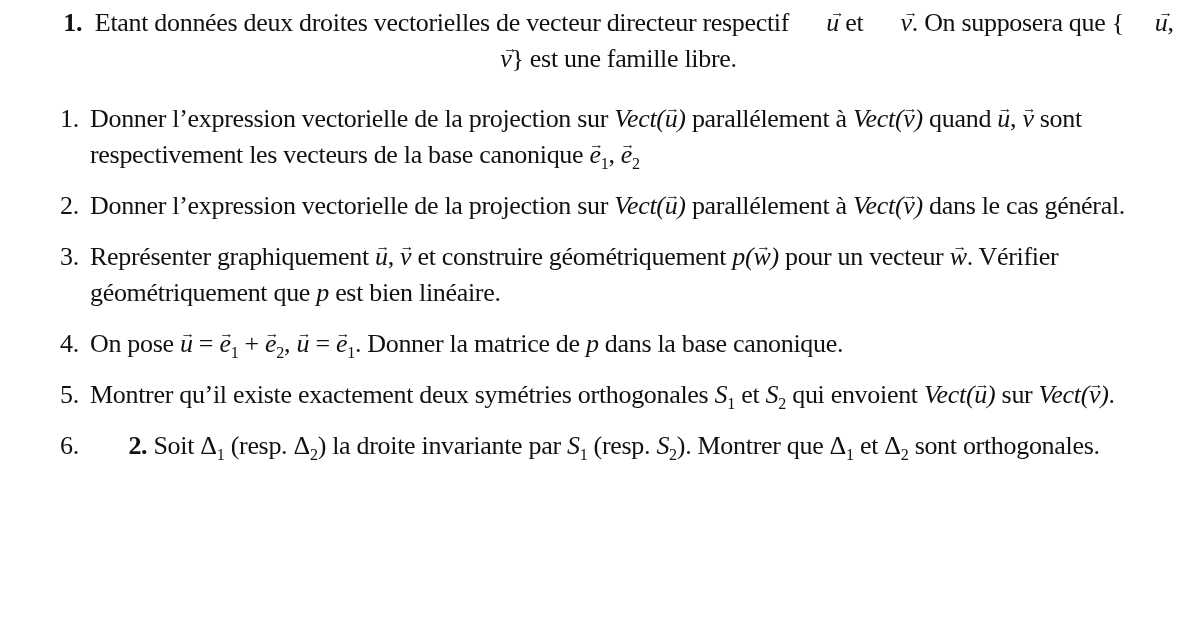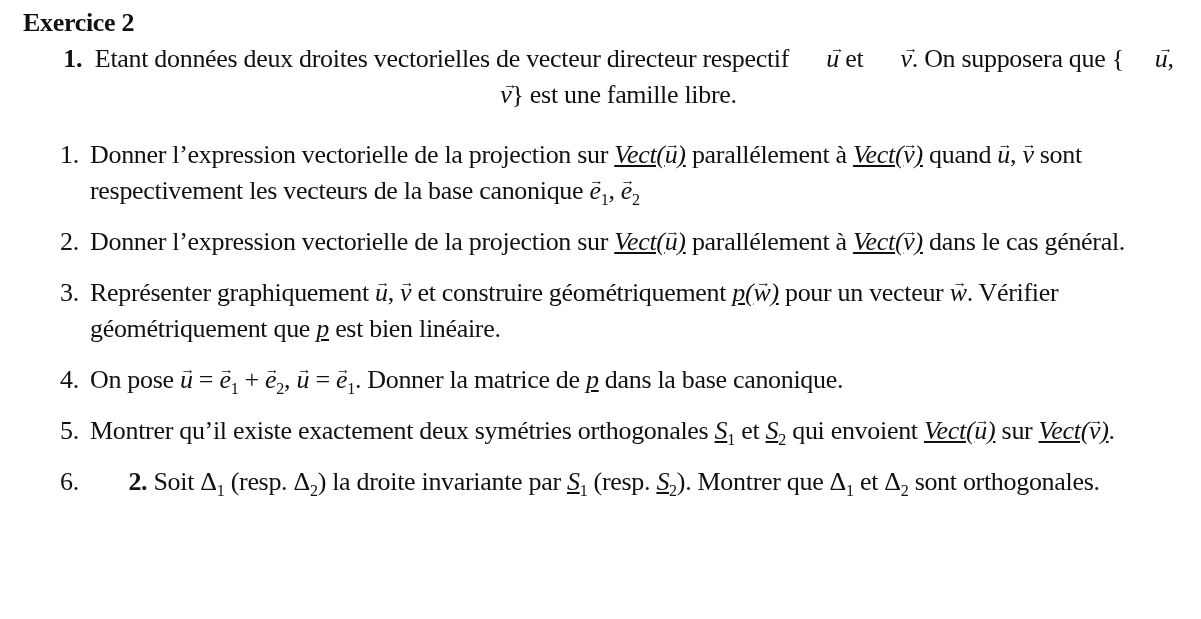--- a/index.html
+++ b/index.html
@@ -45,21 +45,21 @@
     flex: 0 0 auto;
     width: 24px;
     text-align: right;
   }
   .itext {
     flex: 1 1 auto;
     margin-left: 11px;
     hyphens: manual;
   }
   .b { font-weight: bold; }
-  .i { font-style: italic; text-decoration: underline; }
+  .i { font-style: italic; }
   .vec {
     position: relative;
     display: inline-block;
     font-style: italic;
     line-height: 1;
   }
   .vec-arrow {
     position: absolute;
     top: -0.34em;
     left: 55%;
@@ -73,21 +73,20 @@
     font-size: 0.62em;
     line-height: 0;
     font-style: normal;
     vertical-align: -0.35em;
   }
 </style>
 </head>
 <body>
 
 <div class="page">
-  <div class="title">Exercice 2</div>
 
   <p class="intro"><span class="b">1.</span><span> Etant données deux droites vectorielles de vecteur directeur respectif </span><span class="vec"><span class="vec-arrow">→</span><span>u</span></span><span> et </span><span class="vec"><span class="vec-arrow">→</span><span>v</span></span><span>. On supposera que </span><span>{</span><span class="vec"><span class="vec-arrow">→</span><span>u</span></span><span>, </span><span class="vec"><span class="vec-arrow">→</span><span>v</span></span><span>} est une famille libre.</span></p>
 
   <ol class="ex-list" id="ex-list">
   <li class="item">
     <span class="num">1.</span>
     <div class="itext"><span>Donner l’expression vectorielle de la projection sur </span><span class="i">Vect(</span><span class="vec"><span class="vec-arrow">→</span><span>u</span></span><span class="i">)</span><span> parallélement à </span><span class="i">Vect(</span><span class="vec"><span class="vec-arrow">→</span><span>v</span></span><span class="i">)</span><span> quand </span><span class="vec"><span class="vec-arrow">→</span><span>u</span></span><span>, </span><span class="vec"><span class="vec-arrow">→</span><span>v</span></span><span> sont respectivement les vecteurs de la base canonique </span><span class="vec"><span class="vec-arrow">→</span><span>e</span></span><sub class="msub">1</sub><span>, </span><span class="vec"><span class="vec-arrow">→</span><span>e</span></span><sub class="msub">2</sub></div>
   </li>
 
   <li class="item">

